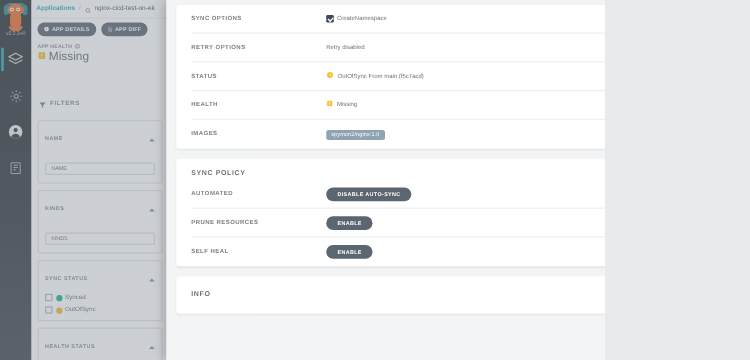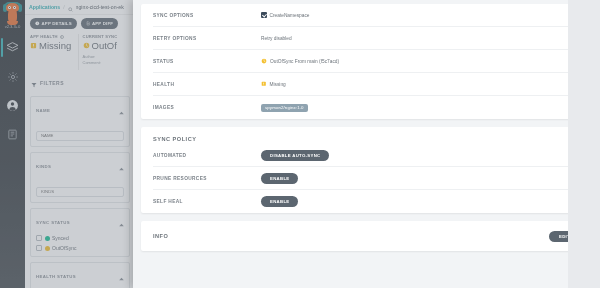--- a/index.html
+++ b/index.html
@@ -2,21 +2,21 @@
 <html><head>
 <meta charset="utf-8">
 <style>
   * { box-sizing: border-box; margin: 0; padding: 0; }
   html, body {
     width: 600px; height: 288px;
     overflow: hidden;
     font-family: "Liberation Sans", sans-serif;
     background: #e8eaed;
   }
-  #app { position: relative; width: 568px; height: 288px; overflow: hidden; }
+  #app { position: relative; width: 484px; height: 288px; overflow: hidden; }
 
   
   .nav-rail {
     position: absolute; left: 0; top: 0;
     width: 25px; height: 288px;
     background: linear-gradient(180deg,#33383d 0%,#3a4045 55%,#4a5055 100%);
     display: flex; flex-direction: column; align-items: center;
     z-index: 5;
   }
   .logo-wrap {
@@ -376,38 +376,20 @@
           <span>
             <svg width="7" height="7" viewBox="0 0 24 24" fill="#f4c030">
               <rect x="3" y="3" width="18" height="18" rx="3"></rect>
               <rect x="10.6" y="7" width="2.8" height="7" fill="#ffffff"></rect>
               <rect x="10.6" y="15.6" width="2.8" height="2.6" fill="#ffffff"></rect>
             </svg>
           </span>
           <span>Missing</span>
         </div>
       </div>
-      <div class="status-cell divided">
-        <div class="status-label">
-          <span>CURRENT SYNC</span>
-        </div>
-        <div class="status-value">
-          <span>
-            <svg width="7" height="7" viewBox="0 0 24 24" fill="#f4c030">
-              <circle cx="12" cy="12" r="9.5"></circle>
-              <path d="M12 6.5v6l4 2.2" stroke="#ffffff" stroke-width="2" fill="none" stroke-linecap="round"></path>
-            </svg>
-          </span>
-          <span>OutOf</span>
-        </div>
-        <div class="sub-meta">
-          <div>Author:</div>
-          <div>Comment:</div>
-        </div>
-      </div>
     </div>
 
     <div class="filters-wrap">
       <div class="filters-head">
         <span>
           <svg width="6" height="6" viewBox="0 0 24 24" fill="#7b8289">
             <polygon points="2,4 22,4 14,13 14,21 10,19 10,13"></polygon>
           </svg>
         </span>
         <span class="filters-title">FILTERS</span>

